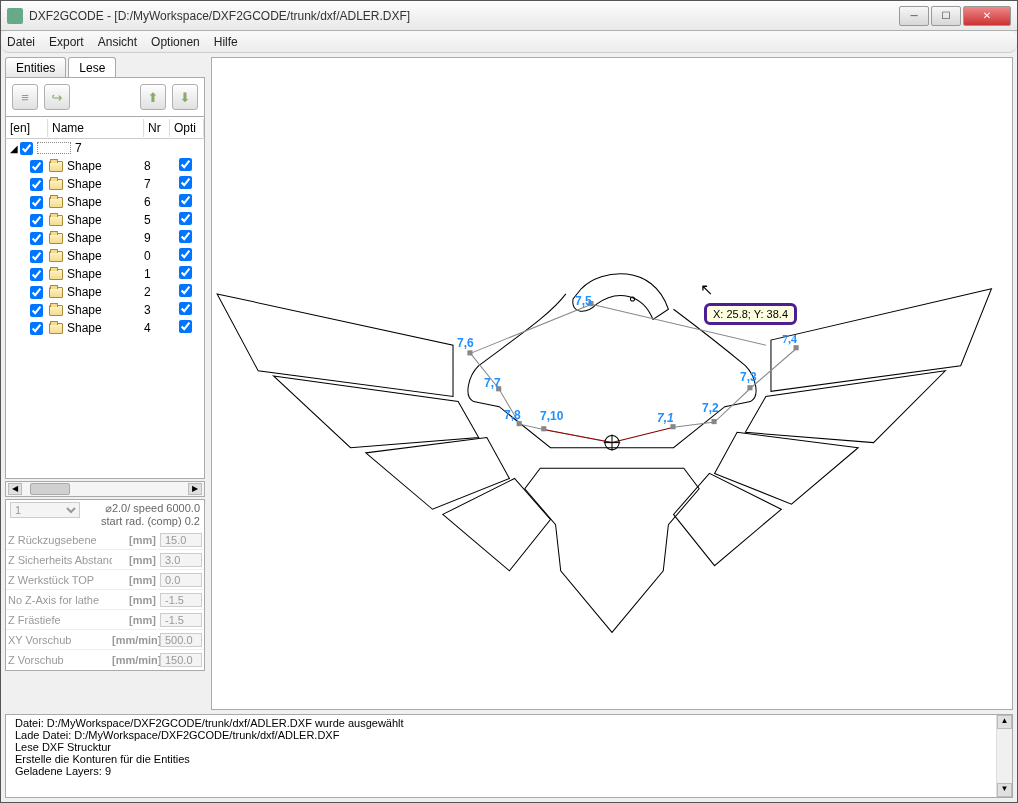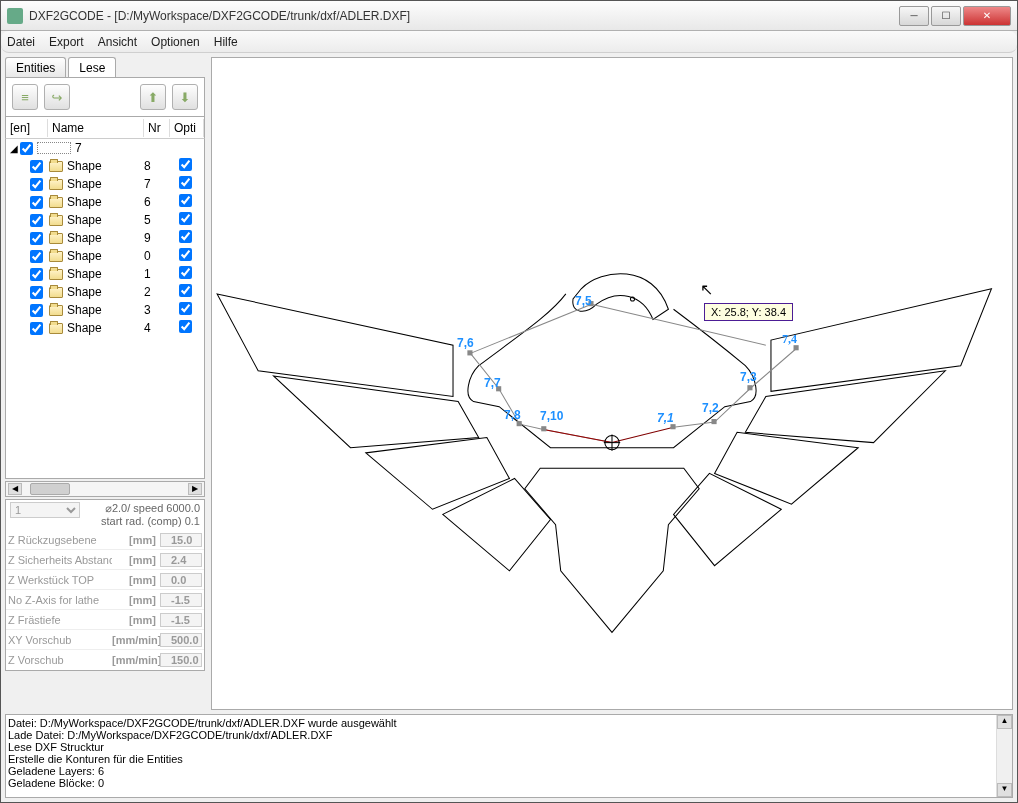--- a/index.html
+++ b/index.html
@@ -37,30 +37,30 @@
 .row-nr { width: 26px; text-align: left; }
 .row-opt { width: 34px; text-align: center; }
 .scroll-h { height: 16px; border: 1px solid #aaa; background: #f5f5f5; display: flex; align-items: center; padding: 0 2px; gap: 2px; margin-top: 2px; }
 .scroll-btn { width: 14px; height: 12px; background: #e0e0e0; border: 1px solid #bbb; font-size: 8px; text-align: center; }
 .scroll-thumb { width: 40px; height: 12px; background: #d0d0d0; border: 1px solid #aaa; border-radius: 2px; margin-left: 6px; }
 .param-block { border: 1px solid #aaa; background: #fff; margin-top: 2px; font-size: 11px; }
 .param-row { display: flex; align-items: center; height: 20px; border-bottom: 1px solid #eee; padding: 0 2px; }
 .param-row:last-child { border-bottom: none; }
 .param-label { flex: 1; color: #999; white-space: nowrap; overflow: hidden; }
 .param-unit { width: 48px; color: #999; text-align: right; padding-right: 4px; font-weight: bold; }
-.param-val { width: 42px; text-align: left; color: #999; background: #f4f4f4; border-left: 1px solid #ddd; padding-left: 10px; border: 1px solid #ccc; font-weight: bold; }
+.param-val { width: 42px; text-align: left; color: #999; background: #f4f4f4; border-left: 1px solid #ddd; padding-left: 4px; border: 1px solid #ccc; }
 .top-param { padding: 2px 4px; color: #666; line-height: 13px; }
 .top-param select { width: 70px; font-size: 11px; border: 1px solid #ccc; background: #f4f4f4; color: #999; }
 .canvas-wrap { flex: 1; background: #fff; border: 1px solid #aaa; position: relative; }
-.status-log { height: 84px; border: 1px solid #aaa; background: #fff; font-size: 11px; padding: 2px 2px; margin: 0 4px 4px 4px; overflow: hidden; position: relative; }
+.status-log { height: 84px; border: 1px solid #aaa; background: #fff; font-size: 11px; padding: 2px 9px; margin: 0 4px 4px 4px; overflow: hidden; position: relative; }
 .log-scroll-v { position: absolute; right: 0; top: 0; bottom: 0; width: 16px; background: #f0f0f0; border-left: 1px solid #ddd; display: flex; flex-direction: column; }
 .log-scroll-v div { width: 100%; height: 14px; background: #e0e0e0; border: 1px solid #bbb; font-size: 8px; text-align: center; }
 .log-scroll-v .sp { flex: 1; background: transparent; border: none; }
 svg { position: absolute; inset: 0; }
-.coord-tip { position: absolute; left: 492px; top: 245px; background: #fefee0; border: 1px solid #4c1d95; font-size: 11px; padding: 2px 6px; border-radius: 0; }
+.coord-tip { position: absolute; left: 492px; top: 245px; background: #fefee0; border: 3px solid #4c1d95; font-size: 11px; padding: 2px 6px; border-radius: 6px; }
 .cursor { position: absolute; left: 488px; top: 222px; font-size: 16px; color: #000; pointer-events: none; }
 .tag7 { position: absolute; font-size: 12px; font-weight: bold; color: #1e90ff; }
 </style>
 </head>
 <body>
 
 <div class="window">
 
   <div class="titlebar">
     <div class="titlebar-icon"></div>
@@ -199,33 +199,33 @@
         <div class="scroll-thumb"></div>
         <div style="flex:1"></div>
         <div class="scroll-btn">▶</div>
       </div>
 
       <div class="param-block">
         <div class="top-param" style="display:flex;align-items:flex-start;gap:4px;">
           <select><option>1</option></select>
           <div style="flex:1;text-align:right;">
             <div>⌀2.0/ speed 6000.0</div>
-            <div>start rad. (comp) 0.1</div>
+            <div>start rad. (comp) 0.2</div>
           </div>
         </div>
         <div id="param-rows">
             <div class="param-row">
               <span class="param-label">Z Rückzugsebene</span>
               <span class="param-unit">[mm]</span>
               <span class="param-val">15.0</span>
             </div>
             <div class="param-row">
               <span class="param-label">Z Sicherheits Abstand</span>
               <span class="param-unit">[mm]</span>
-              <span class="param-val">2.4</span>
+              <span class="param-val">3.0</span>
             </div>
             <div class="param-row">
               <span class="param-label">Z Werkstück TOP</span>
               <span class="param-unit">[mm]</span>
               <span class="param-val">0.0</span>
             </div>
             <div class="param-row">
               <span class="param-label">No Z-Axis for lathe</span>
               <span class="param-unit">[mm]</span>
               <span class="param-val">-1.5</span>
@@ -315,22 +315,21 @@
       <div class="coord-tip">X: 25.8; Y: 38.4</div>
     </div>
 
   </div>
 
   <div class="status-log">
     <div>Datei: D:/MyWorkspace/DXF2GCODE/trunk/dxf/ADLER.DXF wurde ausgewählt</div>
     <div>Lade Datei: D:/MyWorkspace/DXF2GCODE/trunk/dxf/ADLER.DXF</div>
     <div>Lese DXF Strucktur</div>
     <div>Erstelle die Konturen für die Entities</div>
-    <div>Geladene Layers: 6</div>
-    <div>Geladene Blöcke: 0</div>
+    <div>Geladene Layers: 9</div>
     <div class="log-scroll-v">
       <div>▲</div>
       <div class="sp"></div>
       <div>▼</div>
     </div>
   </div>
 
 </div>
 
 </body></html>

